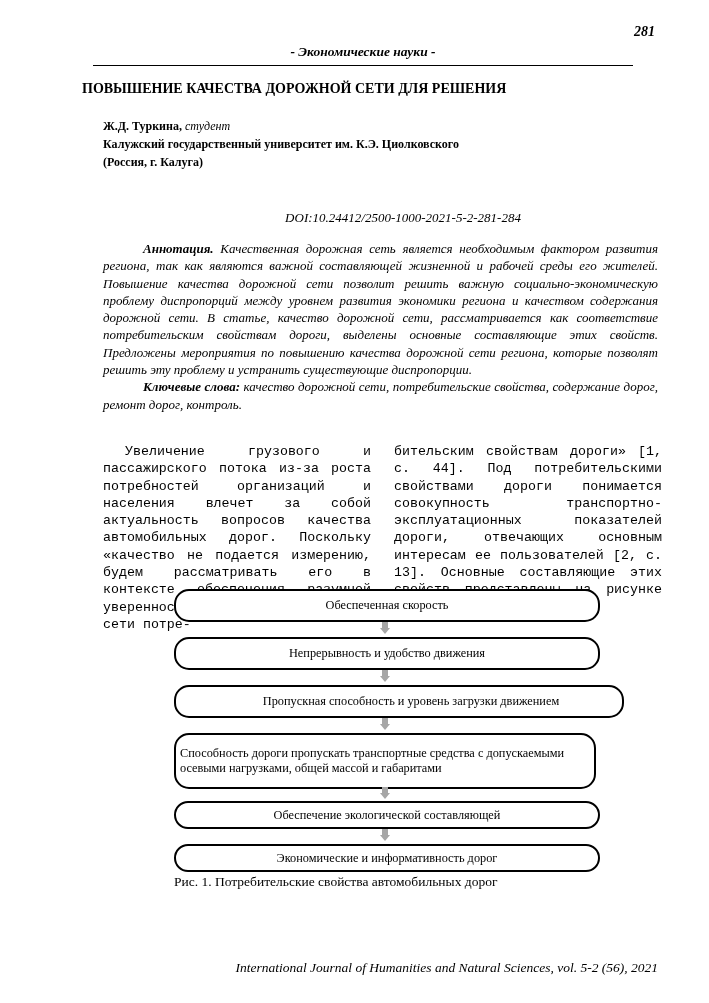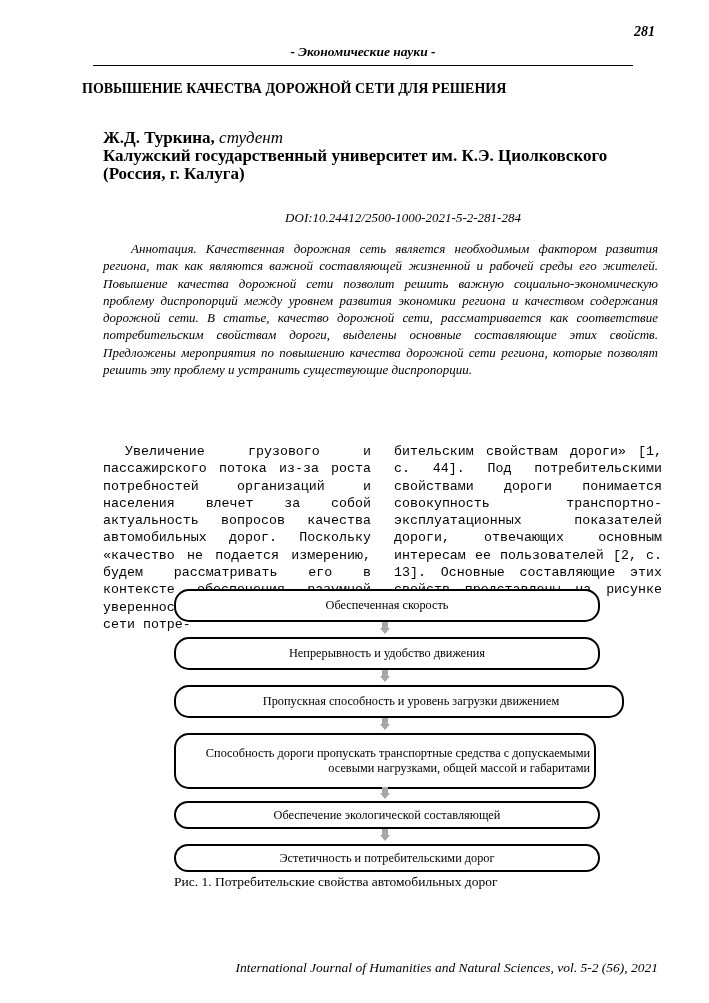--- a/index.html
+++ b/index.html
@@ -6,35 +6,35 @@
   body { width: 709px; height: 1003px; position: relative; overflow: hidden;
          font-family: "Liberation Serif", "DejaVu Serif", serif; color: #000; }
   .abs { position: absolute; }
   .page-number { left: 600px; top: 24px; width: 55px; text-align: right;
                  font-weight: bold; font-style: italic; font-size: 14px; }
   .running-head { left: 93px; top: 44px; width: 540px; text-align: center;
                   font-style: italic; font-weight: bold; font-size: 13.5px; }
   .head-rule { left: 93px; top: 65px; width: 540px; height: 0; border-top: 1.5px solid #000; }
   .title { left: 82px; top: 80px; width: 540px; text-align: left;
            font-weight: bold; font-size: 14px; line-height: 17px; }
-  .authors { left: 103px; top: 129px; width: 560px; font-size: 17px; line-height: 18px; }
+  .authors { left: 103px; top: 117px; width: 560px; font-size: 12px; line-height: 18px; }
   .authors b { font-weight: bold; }
   .authors i { font-style: italic; font-weight: normal; }
   .doi { left: 103px; top: 210px; width: 560px; text-align: center; font-style: italic; font-size: 13px; padding-left: 40px; box-sizing: border-box;}
   .abstract { left: 103px; top: 240px; width: 555px; font-style: italic; font-size: 13px;
               line-height: 17.3px; text-align: justify; text-indent: 28px; }
   .abstract p { margin: 0; }
-  .abstract b { font-weight: normal; }
+  .abstract b { font-weight: bold; margin-left: 12px; }
   .col { top: 443px; width: 268px; font-size: 13.3px; line-height: 17.3px; text-align: justify; }
   .col p { margin: 0; font-family: Liberation Mono, monospace; }
   .col-left { left: 103px; text-indent: 22px; }
   .col-right { left: 394px; }
   .flow { left: 174px; top: 589px; width: 426px; }
   .flow-box { position: absolute; left: 0; width: 422px; border: 2px solid #000; border-radius: 15px;
-              display: flex; align-items: center; justify-content: center; text-align: right;
+              display: flex; align-items: center; justify-content: center; text-align: left;
               font-size: 12.3px; line-height: 15px; background: #fff; }
   .arrow { position: absolute; left: 206px; width: 10px; height: 12px; }
   .arrow .shaft { position: absolute; left: 2px; top: 0; width: 6px; height: 6px; background: #a6a6a6; }
   .arrow .head { position: absolute; left: 0; top: 6px; width: 0; height: 0;
                  border-left: 5px solid transparent; border-right: 5px solid transparent; border-top: 6px solid #a6a6a6; }
   .caption { left: 174px; top: 874px; width: 426px; text-align: left; font-size: 13.5px; }
   .footer { left: 200px; top: 960px; width: 458px; text-align: right; font-style: italic; font-size: 13.5px; }
 </style>
 </head>
 <body>
@@ -53,20 +53,21 @@
     <i>студент</i>
   </div>
   <div><b>Калужский государственный университет им. К.Э. Циолковского</b></div>
   <div><b>(Россия, г. Калуга)</b></div>
 </div>
 
 <div class="abs doi">DOI:10.24412/2500-1000-2021-5-2-281-284</div>
 
 <div class="abs abstract">
   <p><b>Аннотация.</b> <span>Качественная дорожная сеть является необходимым фактором развития региона, так как являются важной составляющей жизненной и рабочей среды его жителей. Повышение качества дорожной сети позволит решить важную социально-экономическую проблему диспропорций между уровнем развития экономики региона и качеством содержания дорожной сети. В статье, качество дорожной сети, рассматривается как соответствие потребительским свойствам дороги, выделены основные составляющие этих свойств. Предложены мероприятия по повышению качества дорожной сети региона, которые позволят решить эту проблему и устранить существующие диспропорции.</span></p>
+  <p><b>Ключевые слова:</b> <span>качество дорожной сети, потребительские свойства, содержание дорог, ремонт дорог, контроль.</span></p>
 </div>
 
 <div class="abs col col-left">
   <p>Увеличение грузового и пассажирского потока из-за роста потребностей организаций и населения влечет за собой актуальность вопросов качества автомобильных дорог. Поскольку «качество не подается измерению, будем рассматривать его в контексте обеспечения разумной уверенности соответствия дорожной сети потре-</p>
 </div>
 <div class="abs col col-right">
   <p>бительским свойствам дороги» [1, с. 44]. Под потребительскими свойствами дороги понимается совокупность транспортно-эксплуатационных показателей дороги, отвечающих основным интересам ее пользователей [2, с. 13]. Основные составляющие этих свойств представлены на рисунке 1.</p>
 </div>
 
 <div class="abs flow">
@@ -88,18 +89,18 @@
   <div class="flow-box" style="top:144px;height:56px;padding:0 4px;box-sizing:border-box;">Способность дороги пропускать транспортные средства с допускаемыми осевыми нагрузками, общей массой и габаритами</div>
   <div class="arrow" style="top:198px;">
       <div class="shaft"></div>
       <div class="head"></div>
     </div>
   <div class="flow-box" style="top:212px;height:24px;">Обеспечение экологической составляющей</div>
   <div class="arrow" style="top:240px;">
       <div class="shaft"></div>
       <div class="head"></div>
     </div>
-  <div class="flow-box" style="top:255px;height:24px;">Эстетичность и потребительскими дорог</div>
+  <div class="flow-box" style="top:255px;height:24px;">Экономические и информативность дорог</div>
 </div>
 
 <div class="abs caption">Рис. 1. Потребительские свойства автомобильных дорог</div>
 
 <div class="abs footer">International Journal of Humanities and Natural Sciences, vol. 5-2 (56), 2021</div>
 
 </body></html>

